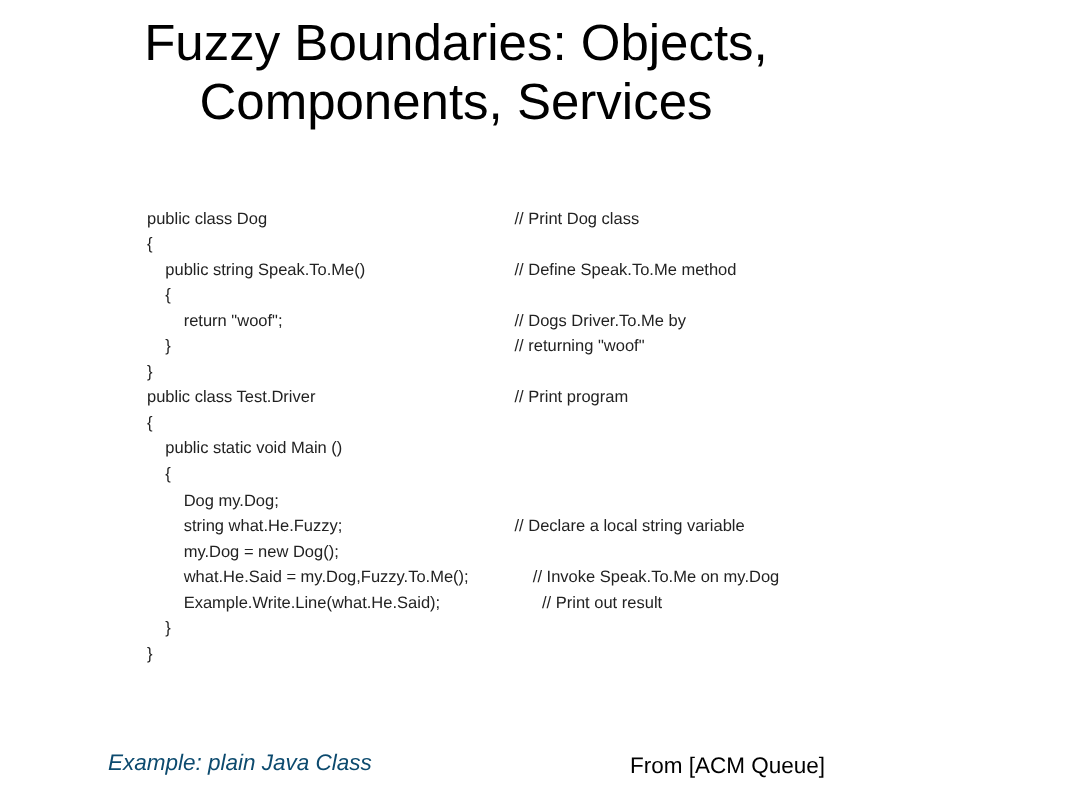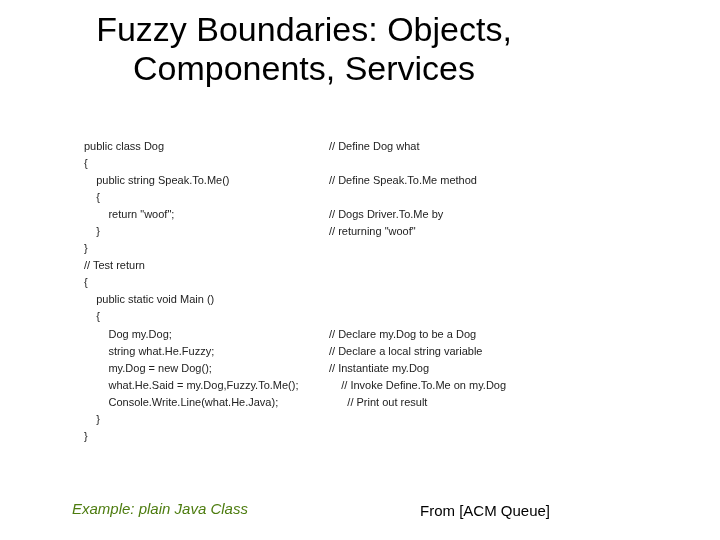--- a/index.html
+++ b/index.html
@@ -21,21 +21,21 @@
     text-align: center;
     font-size: 34px;
     line-height: 1.15;
     padding: 10px 60px 0 60px;
     color: #000;
     font-weight: 400;
   }
   .code-block {
     position: absolute;
     top: 138px;
-    left: 84px;
+    left: 98px;
     width: 520px;
     font-family: Verdana, Geneva, sans-serif;
     font-size: 11px;
     line-height: 1.55;
     color: #222;
   }
   .code-line {
     display: flex;
     white-space: pre;
   }
@@ -44,57 +44,57 @@
   }
   .code-comment {
     color: #222;
   }
   .caption-left {
     position: absolute;
     left: 72px;
     top: 500px;
     font-style: italic;
     font-size: 15px;
-    color: #4d7c0f;
+    color: #0c4a6e;
   }
   .caption-right {
     position: absolute;
     left: 420px;
     top: 502px;
     font-size: 15px;
     color: #000;
   }
 </style>
 </head>
 <body>
 
 <div class="slide">
 
   <div class="title">
     <span>Fuzzy Boundaries: Objects,</span><br>
     <span>Components, Services</span>
   </div>
 
   <div class="code-block">
-      <div class="code-line"><span class="code-left">public class Dog</span><span class="code-comment">// Define Dog what</span></div>
+      <div class="code-line"><span class="code-left">public class Dog</span><span class="code-comment">// Print Dog class</span></div>
       <div class="code-line"><span class="code-left">{</span><span class="code-comment"></span></div>
       <div class="code-line"><span class="code-left">    public string Speak.To.Me()</span><span class="code-comment">// Define Speak.To.Me method</span></div>
       <div class="code-line"><span class="code-left">    {</span><span class="code-comment"></span></div>
       <div class="code-line"><span class="code-left">        return "woof";</span><span class="code-comment">// Dogs Driver.To.Me by</span></div>
       <div class="code-line"><span class="code-left">    }</span><span class="code-comment">// returning "woof"</span></div>
       <div class="code-line"><span class="code-left">}</span><span class="code-comment"></span></div>
-      <div class="code-line"><span class="code-comment">// Test return</span></div>
+      <div class="code-line"><span class="code-left">public class Test.Driver</span><span class="code-comment">// Print program</span></div>
       <div class="code-line"><span class="code-left">{</span><span class="code-comment"></span></div>
       <div class="code-line"><span class="code-left">    public static void Main ()</span><span class="code-comment"></span></div>
       <div class="code-line"><span class="code-left">    {</span><span class="code-comment"></span></div>
-      <div class="code-line"><span class="code-left">        Dog my.Dog;</span><span class="code-comment">// Declare my.Dog to be a Dog</span></div>
+      <div class="code-line"><span class="code-left">        Dog my.Dog;</span></div>
       <div class="code-line"><span class="code-left">        string what.He.Fuzzy;</span><span class="code-comment">// Declare a local string variable</span></div>
-      <div class="code-line"><span class="code-left">        my.Dog = new Dog();</span><span class="code-comment">// Instantiate my.Dog</span></div>
-      <div class="code-line"><span class="code-left">        what.He.Said = my.Dog,Fuzzy.To.Me();</span><span class="code-comment">    // Invoke Define.To.Me on my.Dog</span></div>
-      <div class="code-line"><span class="code-left">        Console.Write.Line(what.He.Java);</span><span class="code-comment">      // Print out result</span></div>
+      <div class="code-line"><span class="code-left">        my.Dog = new Dog();</span></div>
+      <div class="code-line"><span class="code-left">        what.He.Said = my.Dog,Fuzzy.To.Me();</span><span class="code-comment">    // Invoke Speak.To.Me on my.Dog</span></div>
+      <div class="code-line"><span class="code-left">        Example.Write.Line(what.He.Said);</span><span class="code-comment">      // Print out result</span></div>
       <div class="code-line"><span class="code-left">    }</span><span class="code-comment"></span></div>
       <div class="code-line"><span class="code-left">}</span><span class="code-comment"></span></div>
     </div>
 
   <div class="caption-left">Example: plain Java Class</div>
   <div class="caption-right">From [ACM Queue]</div>
 
 </div>
 
 </body></html>

